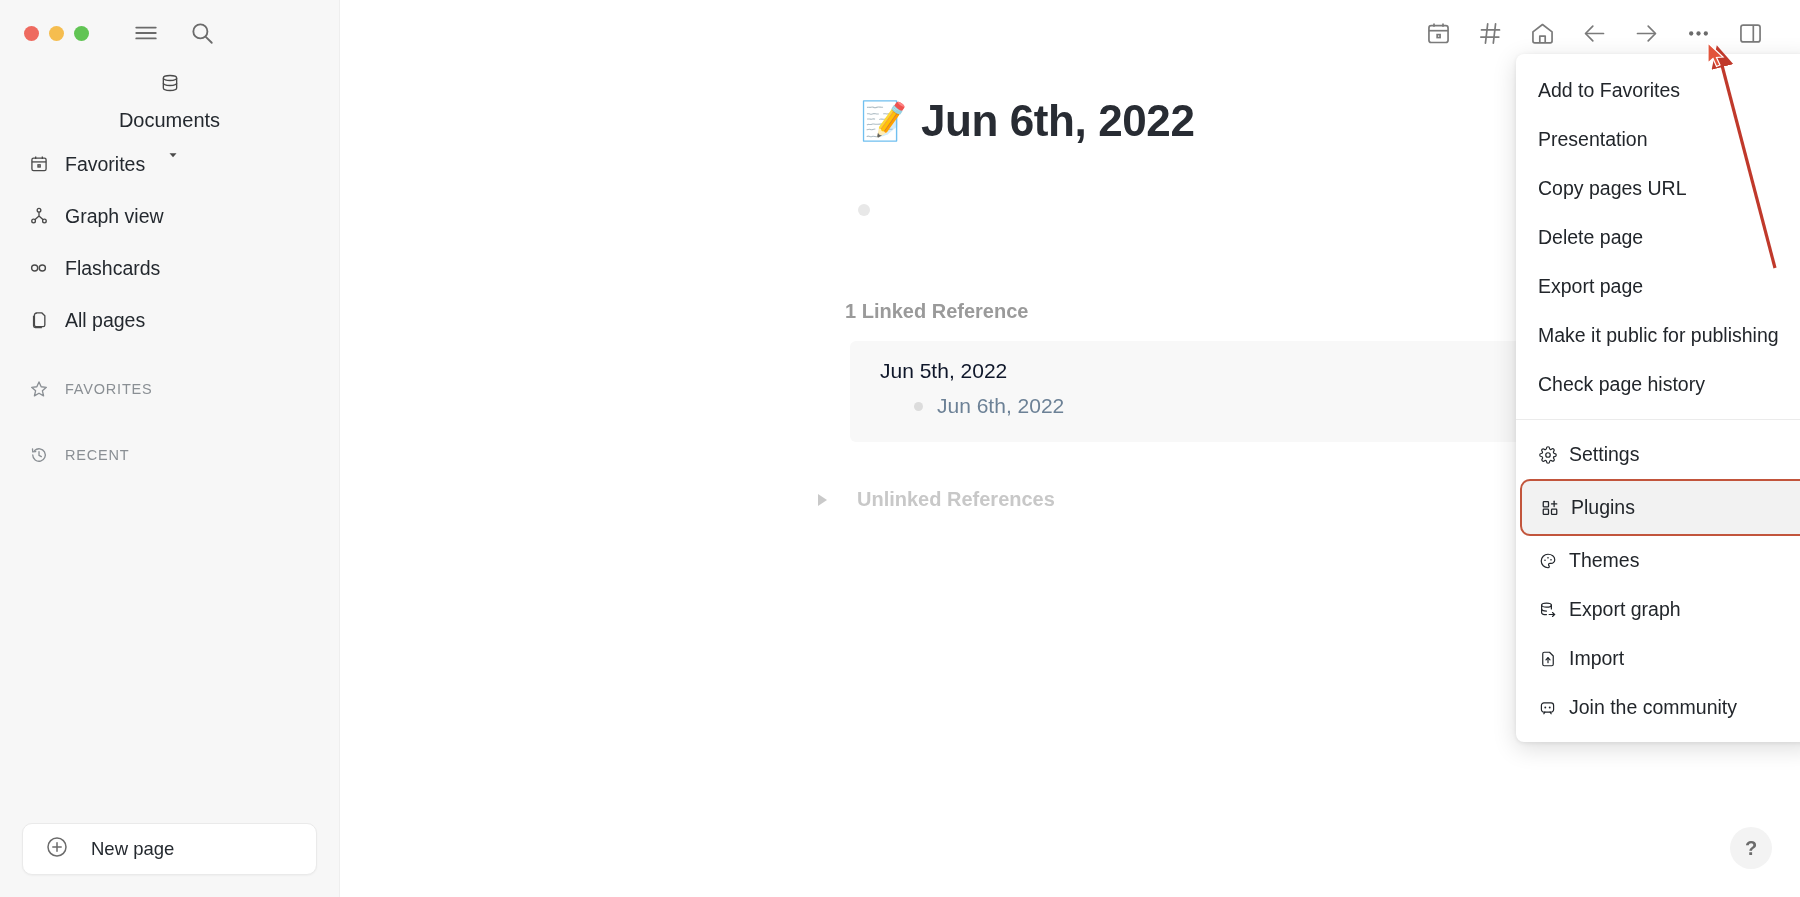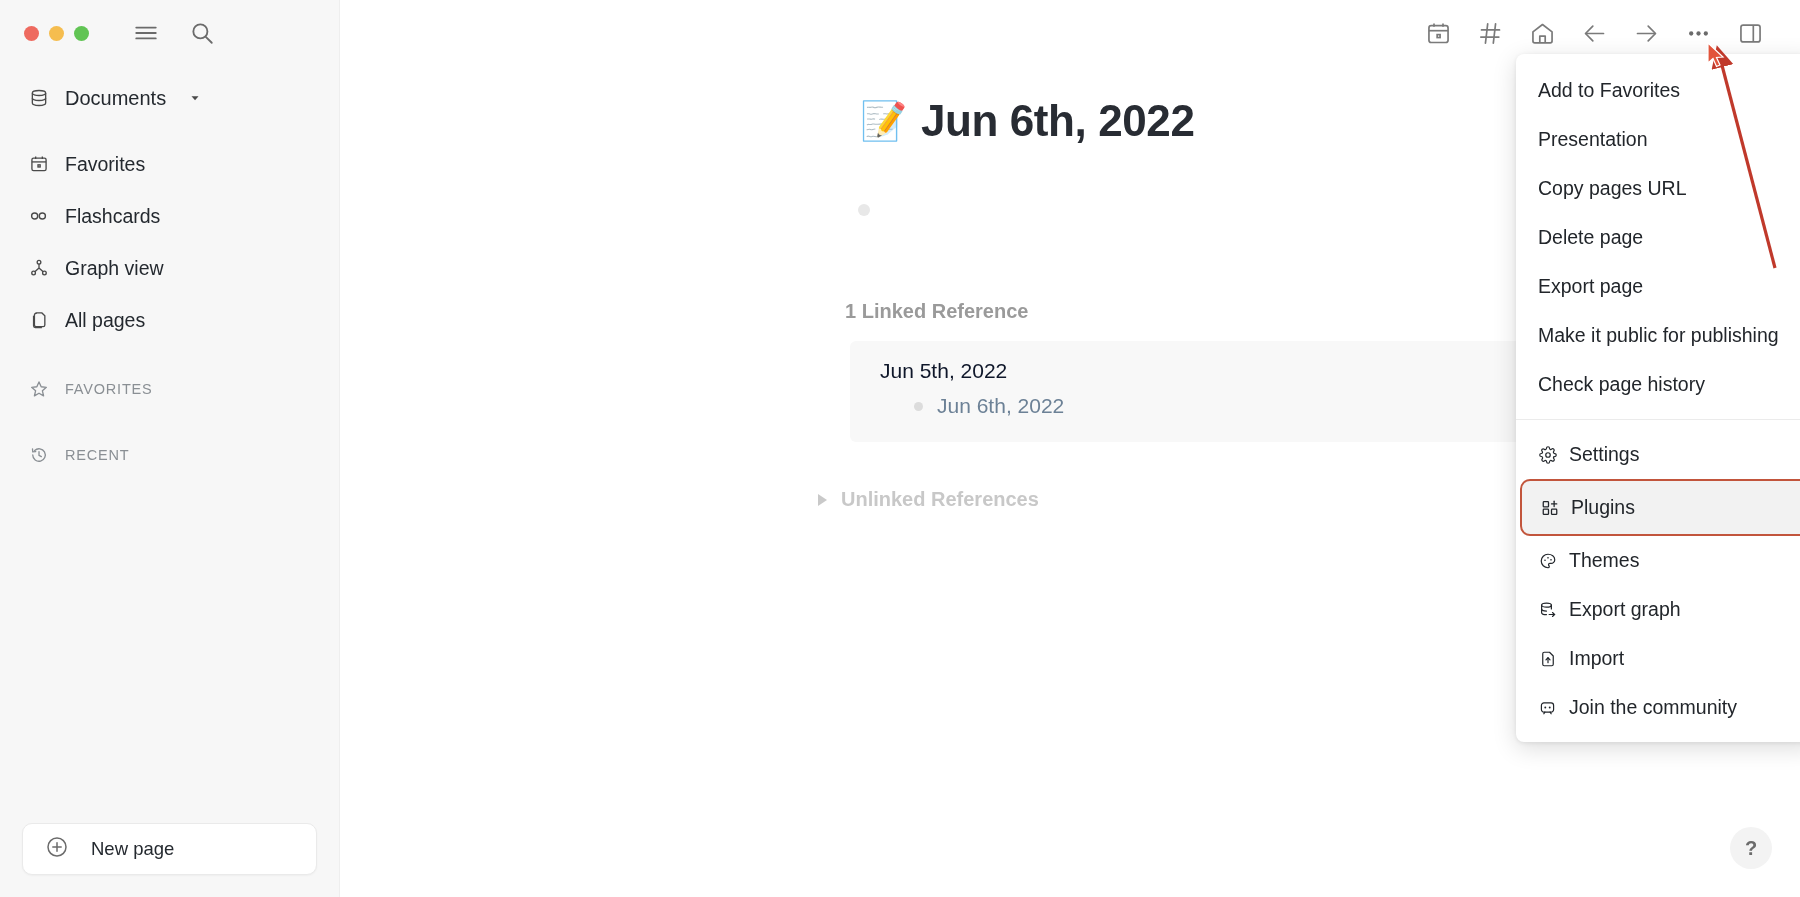--- a/index.html
+++ b/index.html
@@ -52,21 +52,21 @@
     align-items: center;
     gap: 16px;
     height: 52px;
     padding: 0 28px;
     color: #24292f;
     font-size: 19.5px;
     cursor: pointer;
     white-space: nowrap;
   }
   .nav-item .ic { width: 21px; height: 21px; display:flex; align-items:center; justify-content:center; color:#4a4a4a; flex:0 0 21px;}
-  .nav-item.header-item { font-size: 20px; }
+  .nav-item.header-item { font-size: 20px; flex-direction: column; }
   .nav-item.section {
     color: #8a8f94;
     font-size: 14.5px;
     letter-spacing: 0.8px;
     font-weight: 500;
     height: 46px;
   }
   .nav-item.section .ic { color:#8a8f94; }
   .caret-down { margin-left: 6px; color:#4a4a4a; display:flex; }
   .spacer-sm { height: 14px; }
@@ -195,20 +195,21 @@
     width: 0; height: 0;
     border-top: 6px solid transparent;
     border-bottom: 6px solid transparent;
     border-left: 9px solid #c9c9c9;
   }
   .unlinked-label {
     font-size: 20px;
     font-weight: bold;
     color: #c8c8c8;
     white-space: nowrap;
+    margin-left: 16px;
   }
 
   .help-btn {
     position: absolute;
     right: 28px; bottom: 28px;
     width: 42px; height: 42px;
     border-radius: 50%;
     background: #f3f3f3;
     display: flex; align-items: center; justify-content: center;
     font-size: 20px; font-weight: bold; color: #6b6b6b;
@@ -331,38 +332,38 @@
             <line x1="8" y1="3" x2="8" y2="6"></line>
               <line x1="16" y1="3" x2="16" y2="6"></line>
             <rect x="10.8" y="13" width="2.6" height="2.6"></rect>
           </svg>
         </span>
         <span>Favorites</span>
       </div>
 
       <div class="nav-item">
         <span class="ic">
-          <svg width="22" height="22" viewBox="0 0 24 24" fill="none" stroke="currentColor" stroke-width="1.6">
-            <circle cx="7.6" cy="12" r="3.5"></circle>
-              <circle cx="16.4" cy="12" r="3.5"></circle>
-          </svg>
-        </span>
-        <span>Flashcards</span>
-      </div>
-
-      <div class="nav-item">
-        <span class="ic">
           <svg width="20" height="20" viewBox="0 0 24 24" fill="none" stroke="currentColor" stroke-width="1.6">
             <circle cx="12" cy="5" r="2.2"></circle>
               <circle cx="5.5" cy="18" r="2.2"></circle>
               <circle cx="18.5" cy="18" r="2.2"></circle>
             <path d="M12 7.2v4.8M12 12l-5 4.6M12 12l5 4.6"></path>
           </svg>
         </span>
         <span>Graph view</span>
+      </div>
+
+      <div class="nav-item">
+        <span class="ic">
+          <svg width="22" height="22" viewBox="0 0 24 24" fill="none" stroke="currentColor" stroke-width="1.6">
+            <circle cx="7.6" cy="12" r="3.5"></circle>
+              <circle cx="16.4" cy="12" r="3.5"></circle>
+          </svg>
+        </span>
+        <span>Flashcards</span>
       </div>
 
       <div class="nav-item">
         <span class="ic">
           <svg width="20" height="20" viewBox="0 0 24 24" fill="none" stroke="currentColor" stroke-width="1.6">
             <path d="M8.5 3.5h7l3.5 3.5v11a2 2 0 0 1-2 2h-8.5a2 2 0 0 1-2-2v-12a2 2 0 0 1 2-2z"></path>
             <path d="M5.5 7v12a2 2 0 0 0 2 2h8"></path>
           </svg>
         </span>
         <span>All pages</span>

